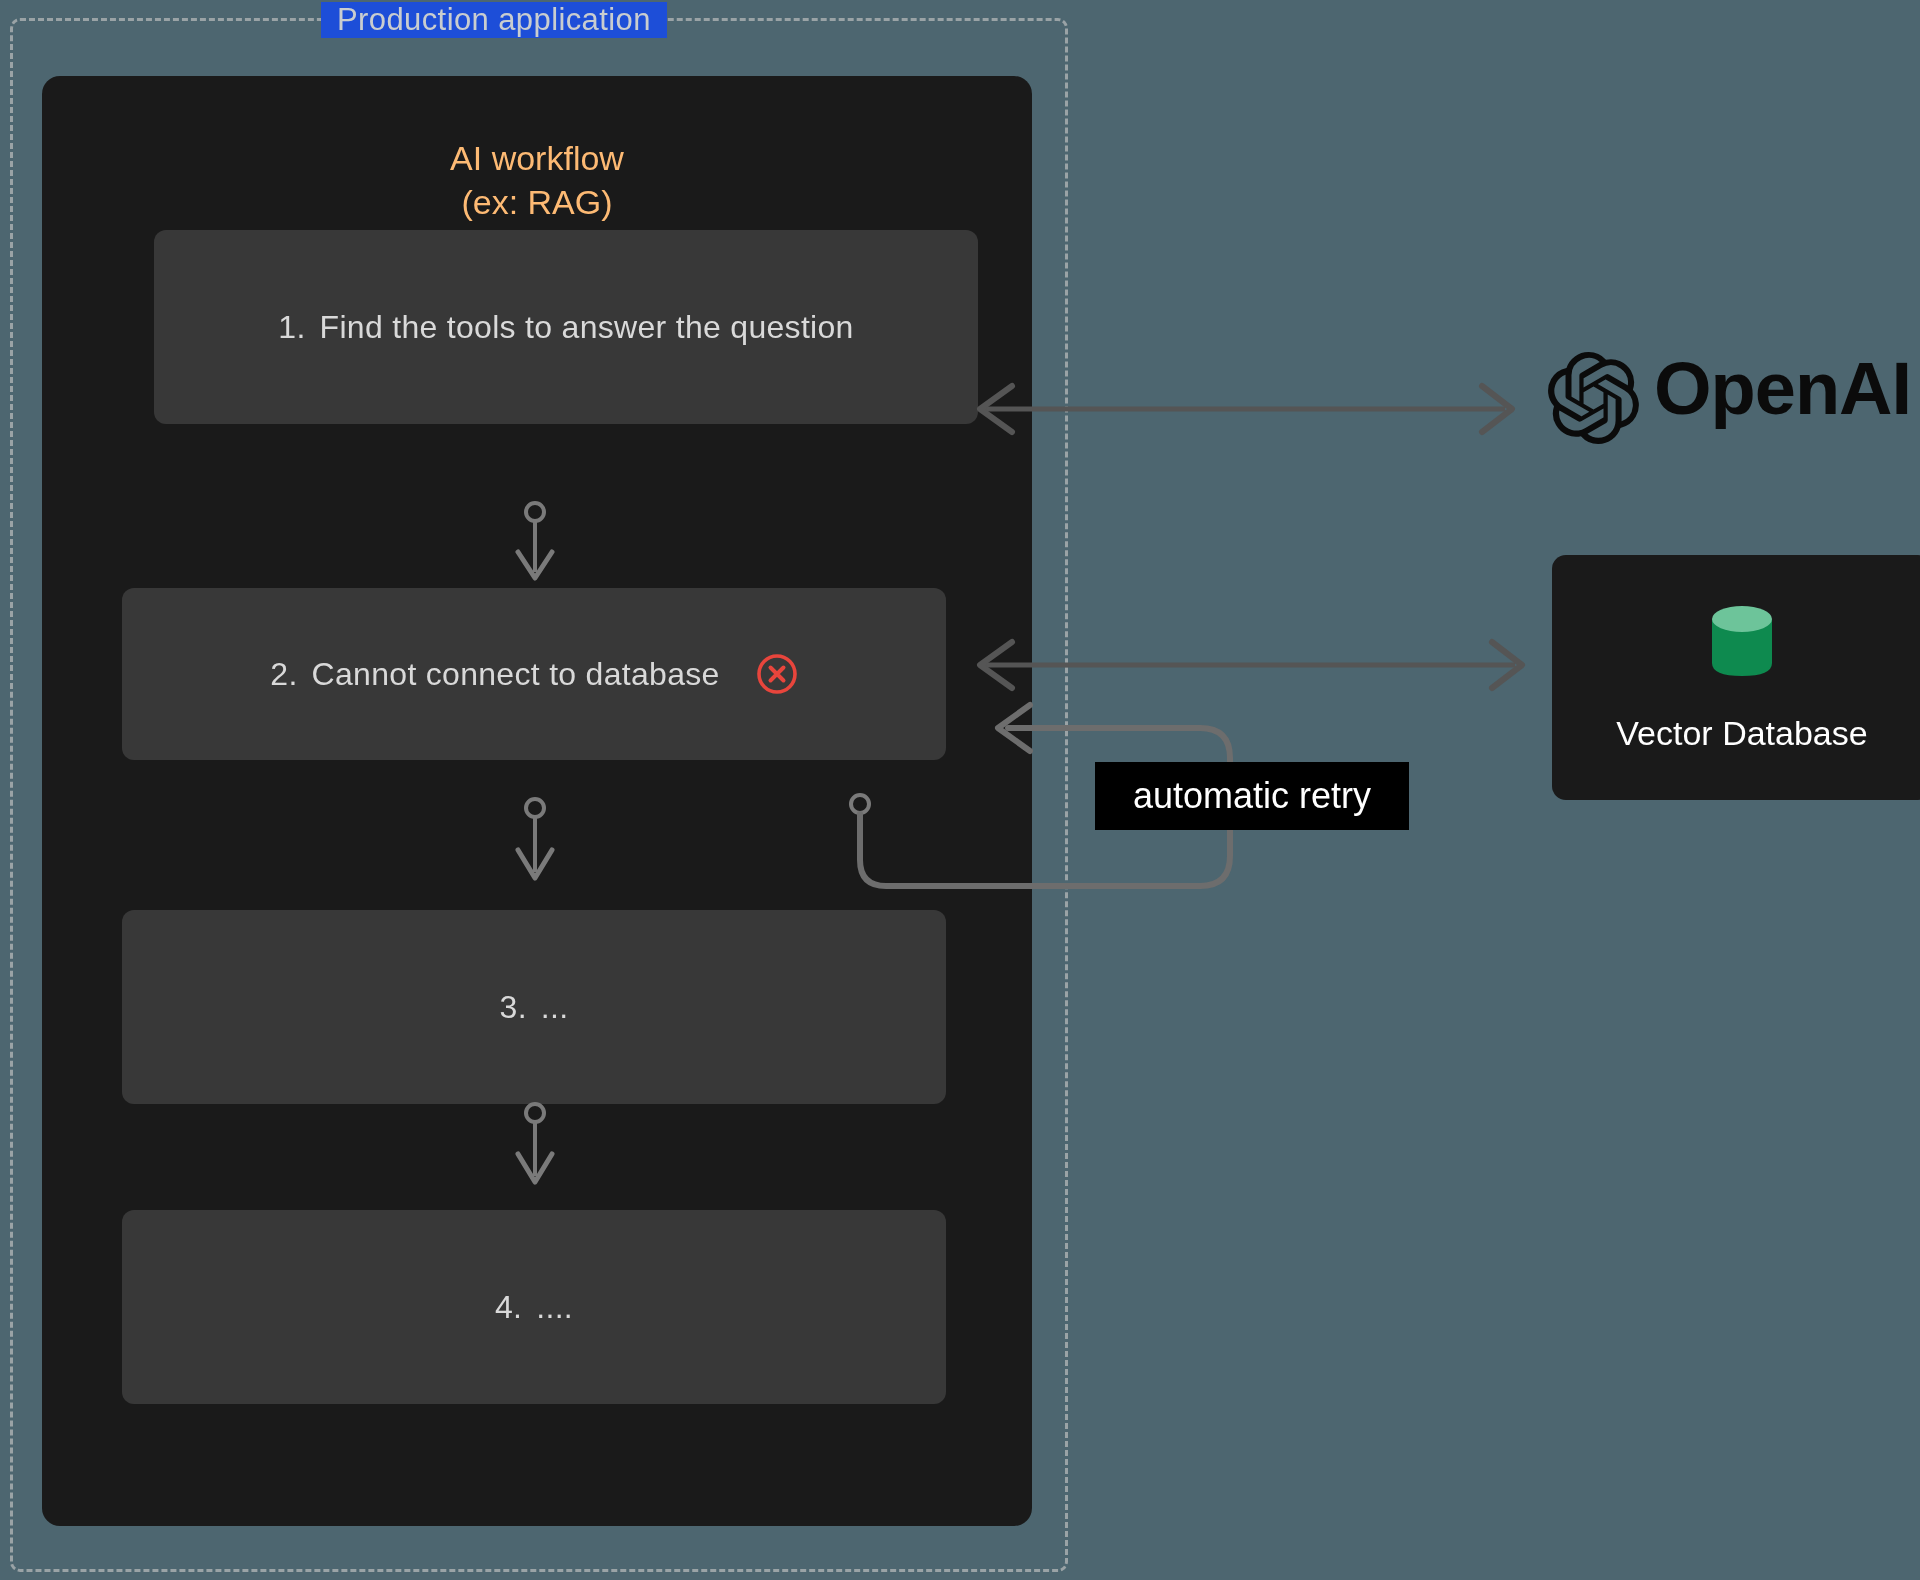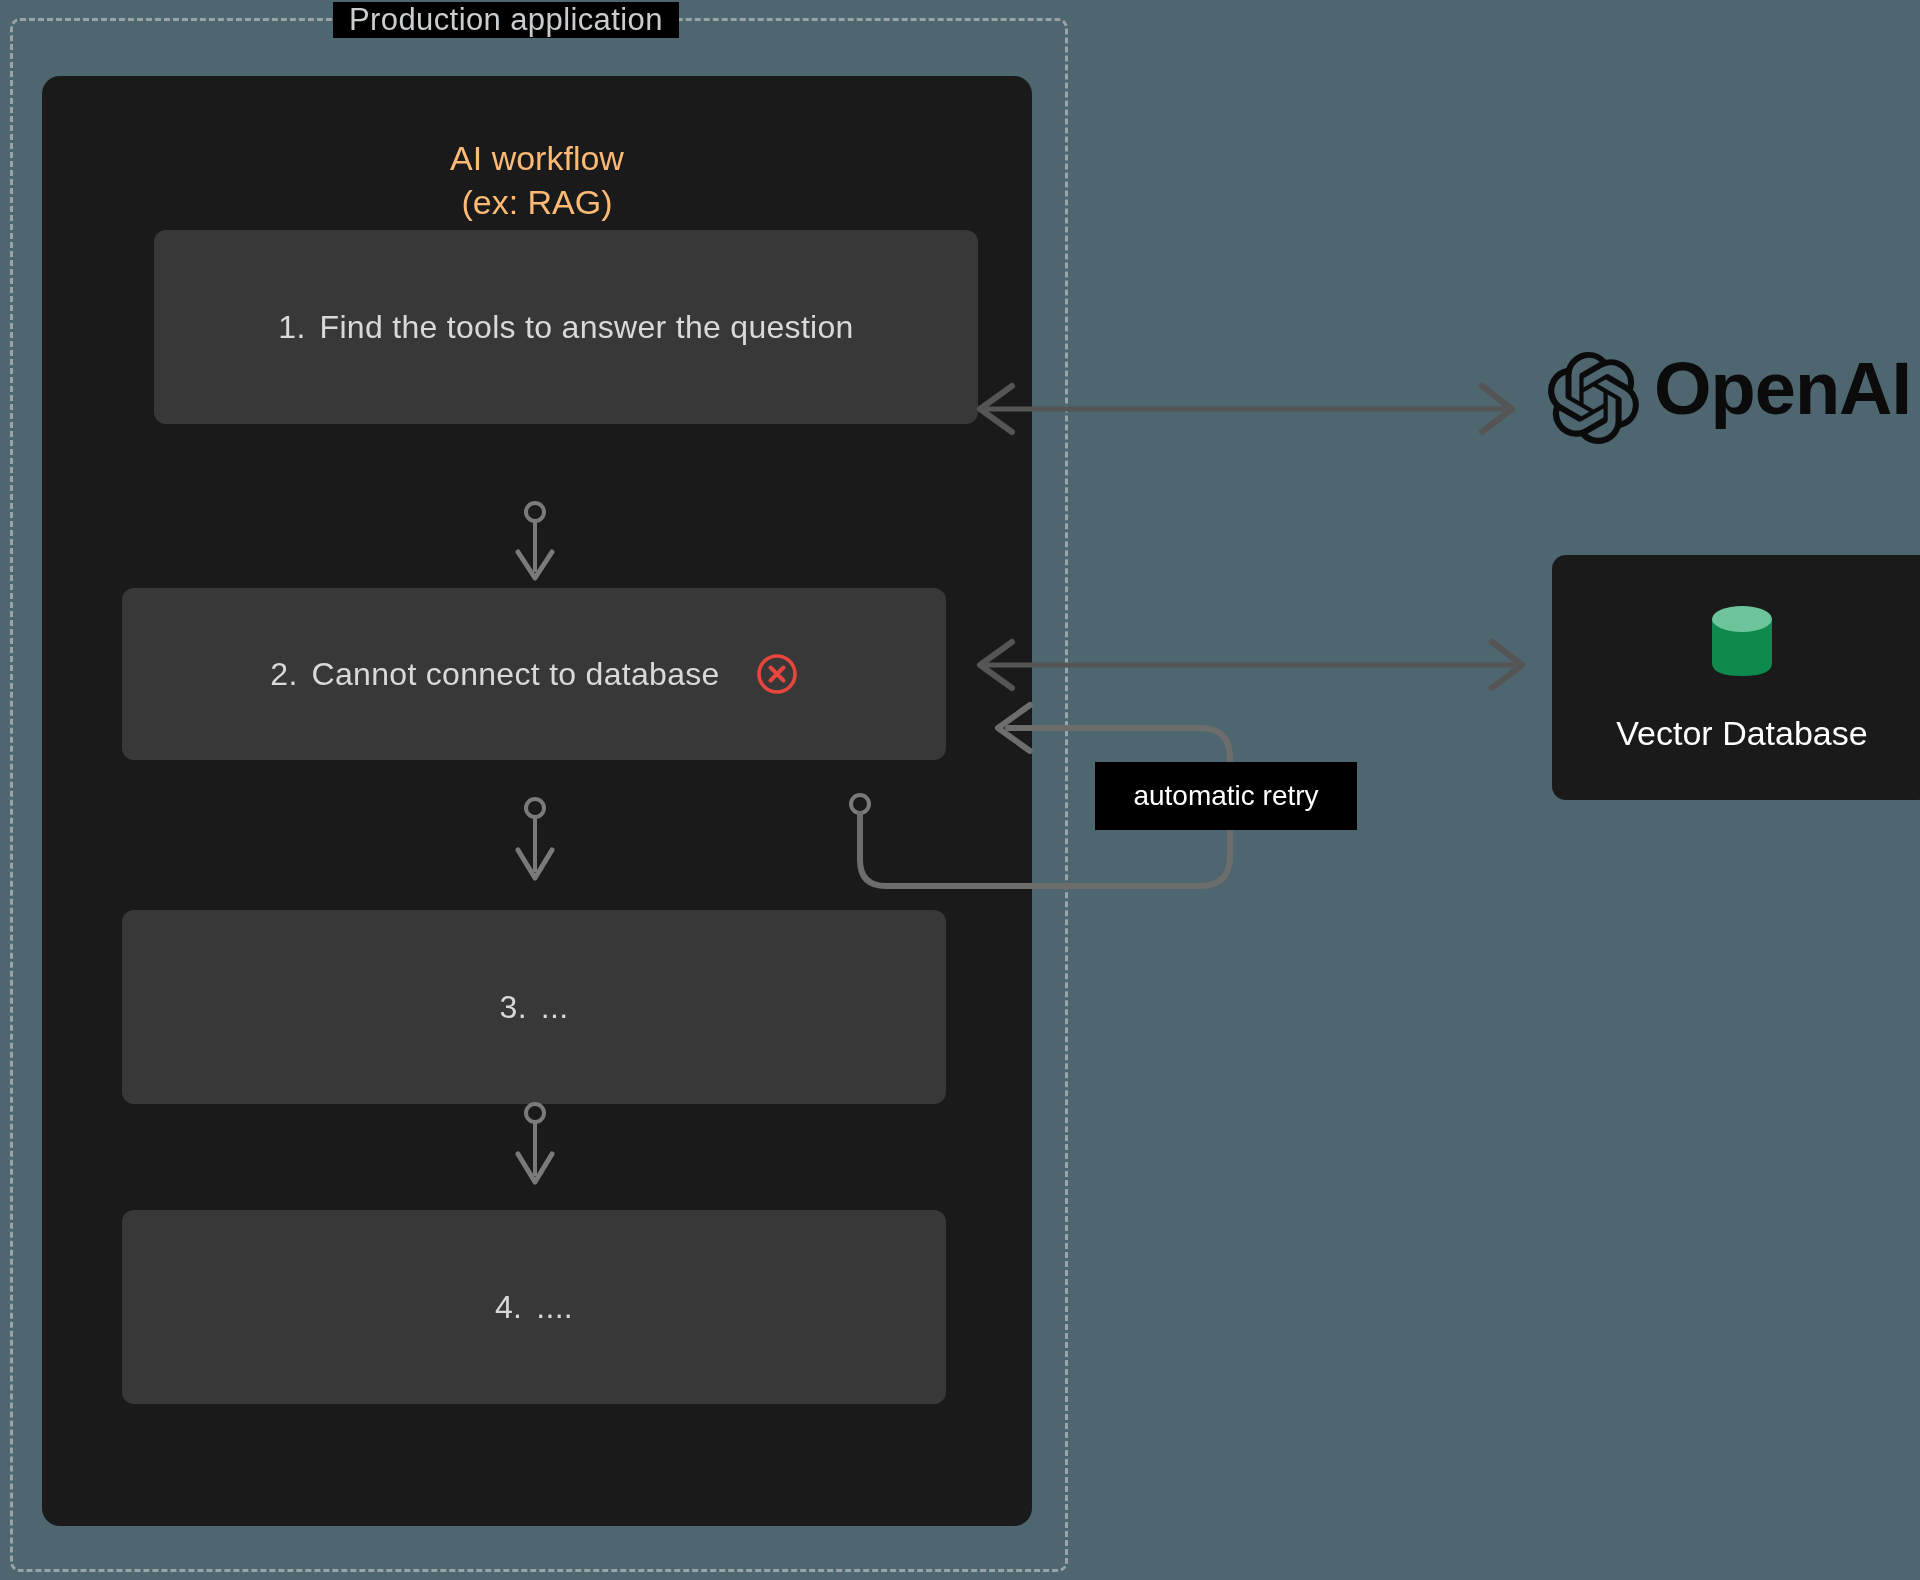--- a/index.html
+++ b/index.html
@@ -22,24 +22,24 @@
     position: absolute;
     left: 10px;
     top: 18px;
     width: 1058px;
     height: 1554px;
     border: 3px dashed #9aa3a6;
     border-radius: 10px;
   }
   .prod-title {
     position: absolute;
-    left: 320px;
+    left: 308px;
     top: -1px;
     transform: translateY(-50%);
-    background: #000000;
+    background: #1d4ed8;
     padding: 0 16px;
     color: #c9cdcf;
     font-size: 31px;
     letter-spacing: .4px;
     white-space: nowrap;
   }
 
   
   .workflow-panel {
     position: absolute;
@@ -99,25 +99,25 @@
     left: 0; top: 0;
     width: 1920px; height: 1580px;
     pointer-events: none;
   }
 
   
   .retry-label {
     position: absolute;
     left: 1095px;
     top: 762px;
-    width: 262px;
+    width: 314px;
     height: 68px;
     background: #000000;
     color: #ffffff;
-    font-size: 28px;
+    font-size: 36px;
     display: flex;
     align-items: center;
     justify-content: center;
     white-space: nowrap;
   }
 
   
   .openai-block {
     position: absolute;
     left: 1548px;

